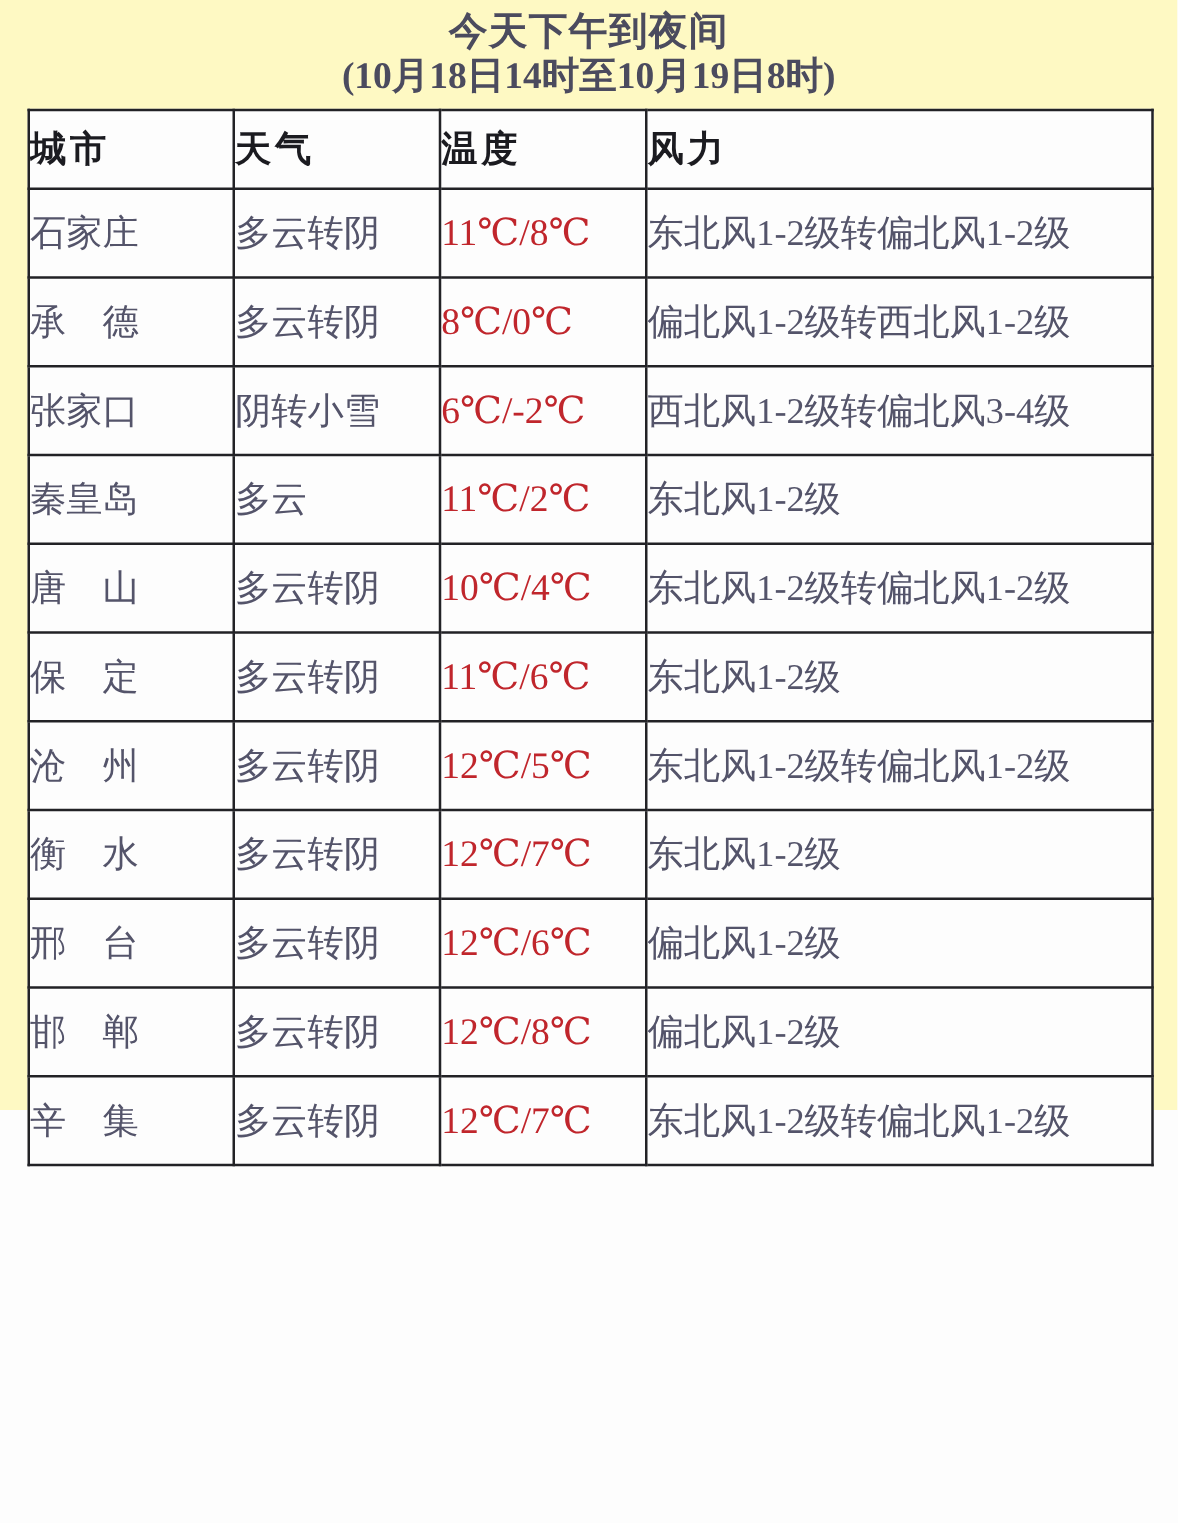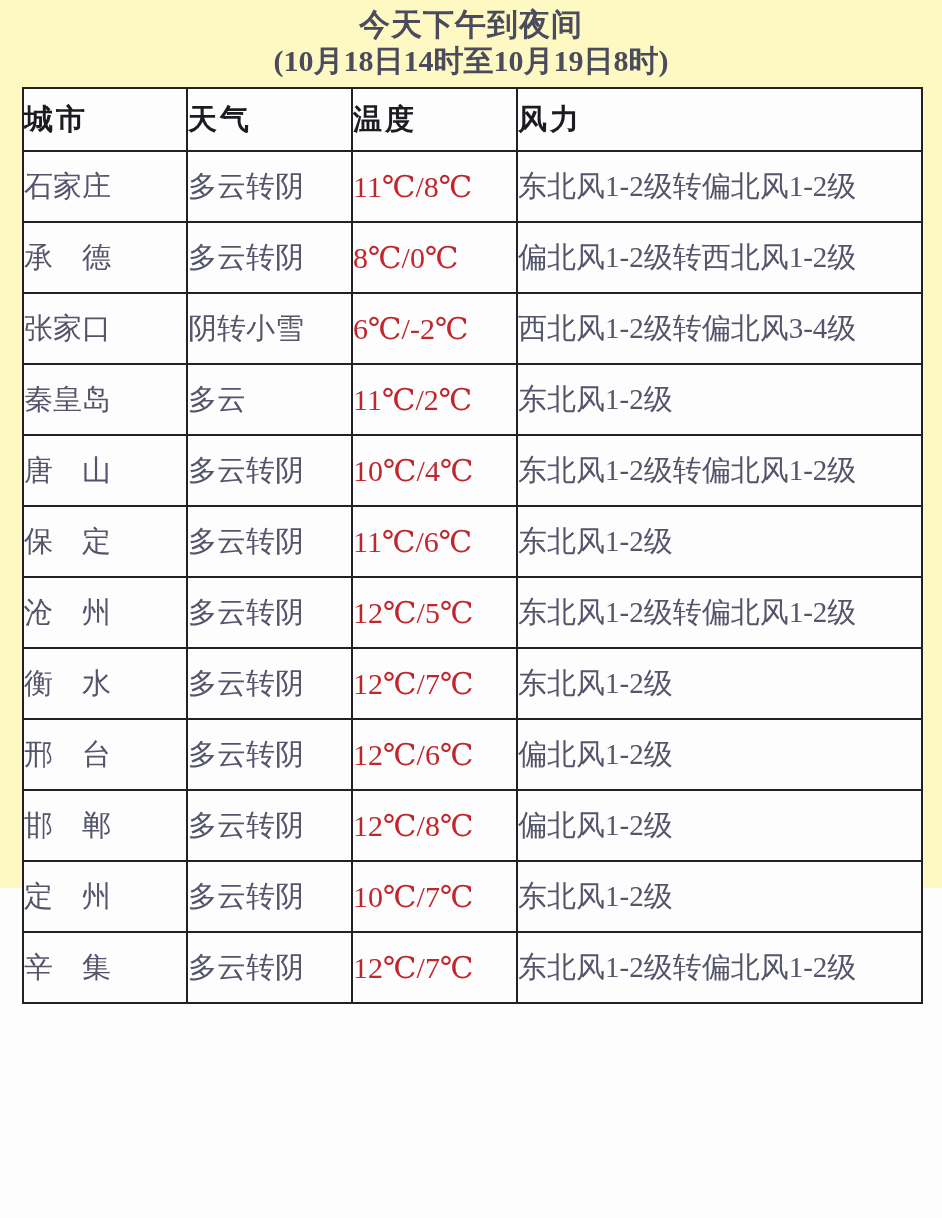--- a/index.html
+++ b/index.html
@@ -155,26 +155,20 @@
           <td class="col-2">12℃/6℃</td>
           <td class="col-3">偏北风1-2级</td>
         </tr>
         <tr>
           <td class="col-0">邯　郸</td>
           <td class="col-1">多云转阴</td>
           <td class="col-2">12℃/8℃</td>
           <td class="col-3">偏北风1-2级</td>
         </tr>
         <tr>
-          <td class="col-0">定　州</td>
-          <td class="col-1">多云转阴</td>
-          <td class="col-2">10℃/7℃</td>
-          <td class="col-3">东北风1-2级</td>
-        </tr>
-        <tr>
           <td class="col-0">辛　集</td>
           <td class="col-1">多云转阴</td>
           <td class="col-2">12℃/7℃</td>
           <td class="col-3">东北风1-2级转偏北风1-2级</td>
         </tr>
       </tbody>
   </table>
 
 </div>
 

